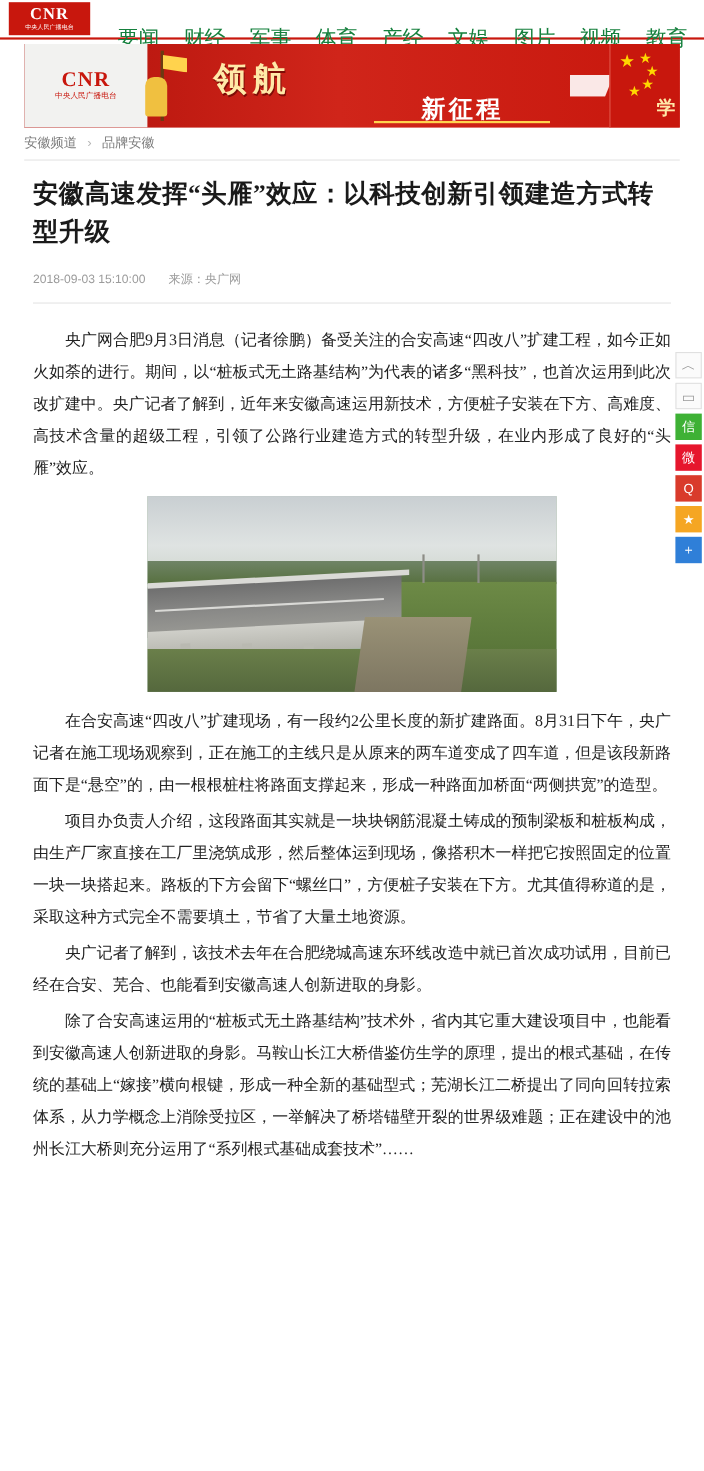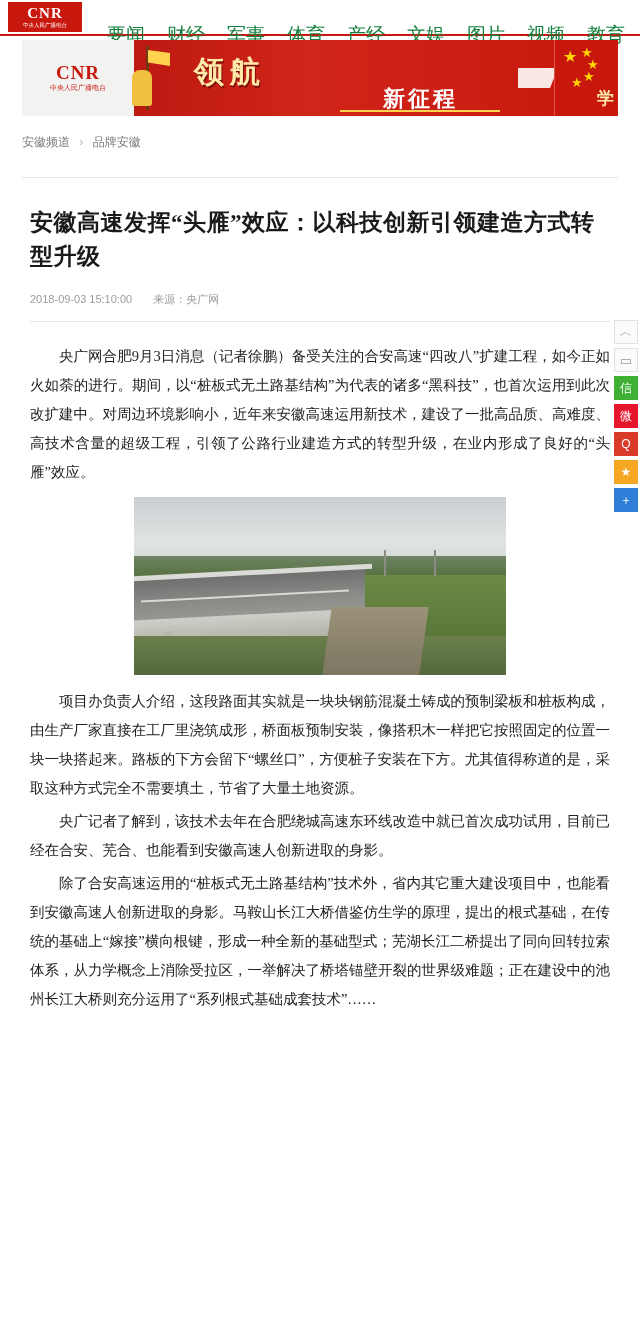--- a/index.html
+++ b/index.html
@@ -144,31 +144,31 @@
     color: #ffe9a8;
     font-family: "Liberation Serif", serif;
     font-size: 17px;
     font-weight: bold;
   }
 
   
   .wrap { padding: 0 22px; }
 
   .breadcrumb {
-    margin-top: 18px;
+    margin-top: 6px;
     font-size: 12px;
     color: #7b7b7b;
-    padding-bottom: 26px;
+    padding-bottom: 6px;
     border-bottom: 1px solid #e4e4e4;
   }
   .breadcrumb a { color: #7b7b7b; text-decoration: none; cursor: pointer; }
   .breadcrumb .sep { margin: 0 6px; color: #b5b5b5; }
 
   .headline {
-    margin: 28px 8px 0 8px;
+    margin: 14px 8px 0 8px;
     font-family: "Liberation Serif", serif;
     font-size: 23px;
     font-weight: bold;
     color: #1a1a1a;
     line-height: 34px;
     letter-spacing: 0.5px;
   }
   .meta {
     margin: 18px 8px 0 8px;
     font-size: 11px;
@@ -342,21 +342,21 @@
   <h1 class="headline">安徽高速发挥“头雁”效应：以科技创新引领建造方式转型升级</h1>
 
   <div class="meta">
     <span>2018-09-03 15:10:00</span>
     <span class="src">来源：央广网</span>
   </div>
   <div class="meta-rule"></div>
 
   <div class="article">
 
-    <p>央广网合肥9月3日消息（记者徐鹏）备受关注的合安高速“四改八”扩建工程，如今正如火如荼的进行。期间，以“桩板式无土路基结构”为代表的诸多“黑科技”，也首次运用到此次改扩建中。对周边环境影响小，近年来安徽高速运用新技术，建设了一批高品质、高难度、高技术含量的超级工程，引领了公路行业建造方式的转型升级，在业内形成了良好的“头雁”效应。</p>
+    <p>央广网合肥9月3日消息（记者徐鹏）备受关注的合安高速“四改八”扩建工程，如今正如火如荼的进行。期间，以“桩板式无土路基结构”为代表的诸多“黑科技”，也首次运用到此次改扩建中。央广记者了解到，近年来安徽高速运用新技术，方便桩子安装在下方、高难度、高技术含量的超级工程，引领了公路行业建造方式的转型升级，在业内形成了良好的“头雁”效应。</p>
 
     <div class="figure">
       <div class="photo">
         <div class="sky"></div>
         <div class="treeline"></div>
         <div class="grass-r"></div>
         <div class="road"></div>
         <div class="barrier"></div>
         <div class="road-line"></div>
         <div class="bridge-side"></div>
@@ -364,21 +364,22 @@
         <div class="pier" style="left:86px;"></div>
         <div class="pier" style="left:142px;"></div>
         <div class="pier" style="left:196px;"></div>
         <div class="grass-b"></div>
         <div class="dirt"></div>
         <div class="pole" style="left:250px;"></div>
         <div class="pole" style="left:300px;"></div>
       </div>
     </div>
 
-    <p>项目办负责人介绍，这段路面其实就是一块块钢筋混凝土铸成的预制梁板和桩板构成，由生产厂家直接在工厂里浇筑成形，桥面板预制安装，像搭积木一样把它按照固定的位置一块一块搭起来。路板的下方会留下“螺丝口”，方便桩子安装在下方。尤其值得称道的是，采取这种方式完全不需要填土，节省了大量土地资源。</p>
+    <p>在合安高速“四改八”扩建现场，有一段约2公里长度的新扩建路面。8月31日下午，央广记者在施工现场观察到，正在施工的主线只是从原来的两车道变成了四车道，但是该段新路面下是“悬空”的，由一根根桩柱将路面支撑起来，形成一种路面加桥面“两侧拱宽”的造型。</p>
+    <p>项目办负责人介绍，这段路面其实就是一块块钢筋混凝土铸成的预制梁板和桩板构成，由生产厂家直接在工厂里浇筑成形，然后整体运到现场，像搭积木一样把它按照固定的位置一块一块搭起来。路板的下方会留下“螺丝口”，方便桩子安装在下方。尤其值得称道的是，采取这种方式完全不需要填土，节省了大量土地资源。</p>
     <p>央广记者了解到，该技术去年在合肥绕城高速东环线改造中就已首次成功试用，目前已经在合安、芜合、也能看到安徽高速人创新进取的身影。</p>
     <p>除了合安高速运用的“桩板式无土路基结构”技术外，省内其它重大建设项目中，也能看到安徽高速人创新进取的身影。马鞍山长江大桥借鉴仿生学的原理，提出的根式基础，在传统的基础上“嫁接”横向根键，形成一种全新的基础型式；芜湖长江二桥提出了同向回转拉索体系，从力学概念上消除受拉区，一举解决了桥塔锚壁开裂的世界级难题；正在建设中的池州长江大桥则充分运用了“系列根式基础成套技术”……</p>
 
   </div>
 </div>
 
 <div class="right-rail">
   <div class="rail-btn">︿</div>
   <div class="rail-btn">▭</div>
   <div class="rail-icon ic-wechat">信</div>

